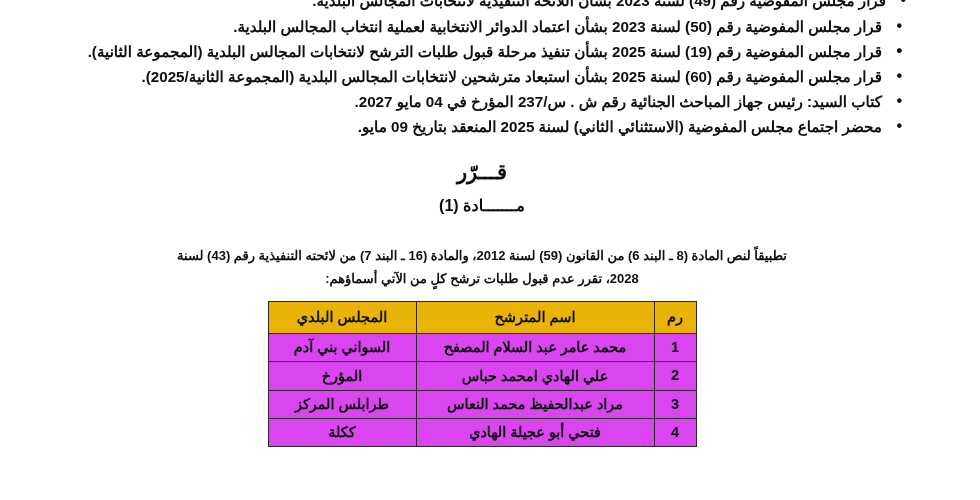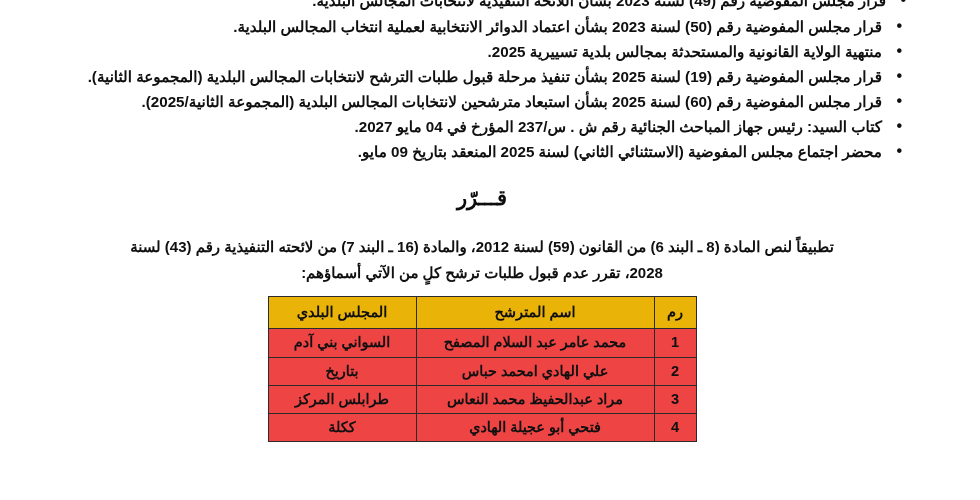--- a/index.html
+++ b/index.html
@@ -74,23 +74,23 @@
   .article-title {
     text-align: center;
     font-size: 16px;
     font-weight: bold;
     letter-spacing: 2px;
     margin-top: 12px;
   }
 
   
   .body-par {
-    margin-top: 24px;
-    text-align: center;
-    font-size: 15px;
+    margin-top: 30px;
+    text-align: center;
+    font-size: 13px;
     font-weight: bold;
     line-height: 1.75;
     color: #101010;
   }
   .body-par .l2 {
     display: block;
   }
 
   
   .table-wrap {
@@ -104,21 +104,21 @@
     font-size: 14.4px;
     font-weight: bold;
     color: #101010;
   }
   table.candidates th,
   table.candidates td {
     border: 1px solid #2b2b2b;
     padding: 4px 6px 5px 6px;
     text-align: center;
     line-height: 1.25;
-    background: #ef4444;
+    background: #d946ef;
   }
   table.candidates thead th {
     background: #eab308;
     font-size: 14.6px;
     padding: 6px 6px 7px 6px;
   }
   col.c-num { width: 42px; }
   col.c-name { width: 238px; }
   col.c-council { width: 148px; }
   td.num { font-size: 14.6px; }
@@ -130,37 +130,37 @@
 
   <div class="clipped-top">
     <div class="ref-item">قرار مجلس المفوضية رقم (49) لسنة 2023 بشأن اللائحة التنفيذية لانتخابات المجالس البلدية.</div>
   </div>
 
   <ul class="ref-list">
     <li class="ref-item">
       <span>قرار مجلس المفوضية رقم (50) لسنة 2023 بشأن اعتماد الدوائر الانتخابية لعملية انتخاب المجالس البلدية.</span>
     </li>
     <li class="ref-item">
-      <span class="sub">منتهية الولاية القانونية والمستحدثة بمجالس بلدية تسييرية 2025.</span>
     </li>
     <li class="ref-item">
       <span>قرار مجلس المفوضية رقم (19) لسنة 2025 بشأن تنفيذ مرحلة قبول طلبات الترشح لانتخابات المجالس البلدية (المجموعة الثانية).</span>
     </li>
     <li class="ref-item">
       <span>قرار مجلس المفوضية رقم (60) لسنة 2025 بشأن استبعاد مترشحين لانتخابات المجالس البلدية (المجموعة الثانية/2025).</span>
     </li>
     <li class="ref-item">
       <span>كتاب السيد: رئيس جهاز المباحث الجنائية رقم ش . س/237 المؤرخ في 04 مايو 2027.</span>
     </li>
     <li class="ref-item">
       <span>محضر اجتماع مجلس المفوضية (الاستثنائي الثاني) لسنة 2025 المنعقد بتاريخ 09 مايو.</span>
     </li>
   </ul>
 
   <div class="decision-word">قـــرّر</div>
+  <div class="article-title">مـــــــادة (1)</div>
 
   <div class="body-par">
     <span>تطبيقاً لنص المادة (8 ـ البند 6) من القانون (59) لسنة 2012، والمادة (16 ـ البند 7) من لائحته التنفيذية رقم (43) لسنة</span>
     <span class="l2">2028، تقرر عدم قبول طلبات ترشح كلٍ من الآتي أسماؤهم:</span>
   </div>
 
   <div class="table-wrap">
     <table class="candidates">
       <colgroup>
         <col class="c-num">
@@ -176,21 +176,21 @@
       </thead>
       <tbody>
         <tr>
           <td class="num">1</td>
           <td>محمد عامر عبد السلام المصفح</td>
           <td>السواني بني آدم</td>
         </tr>
         <tr>
           <td class="num">2</td>
           <td>علي الهادي امحمد حباس</td>
-          <td>بتاريخ</td>
+          <td>المؤرخ</td>
         </tr>
         <tr>
           <td class="num">3</td>
           <td>مراد عبدالحفيظ محمد النعاس</td>
           <td>طرابلس المركز</td>
         </tr>
         <tr>
           <td class="num">4</td>
           <td>فتحي أبو عجيلة الهادي</td>
           <td>ككلة</td>

